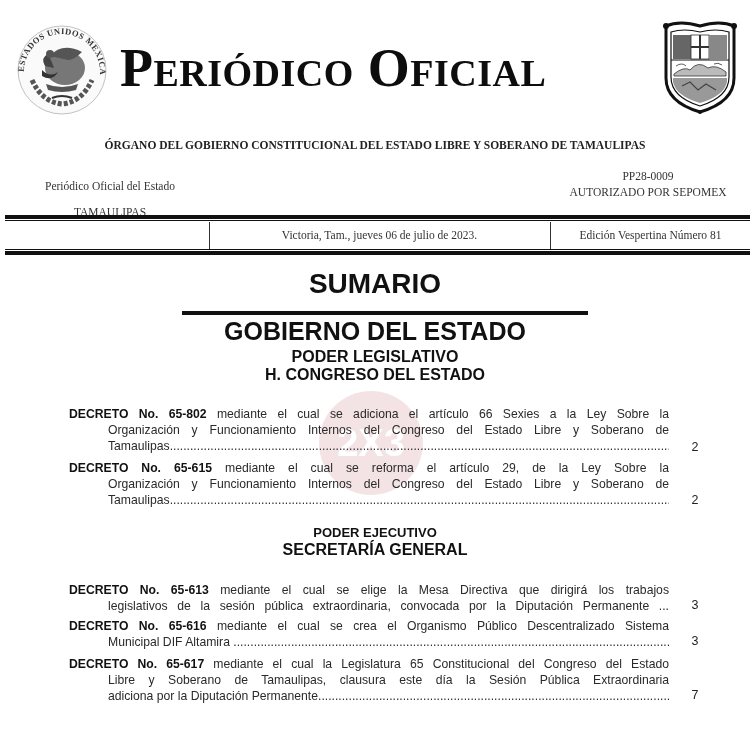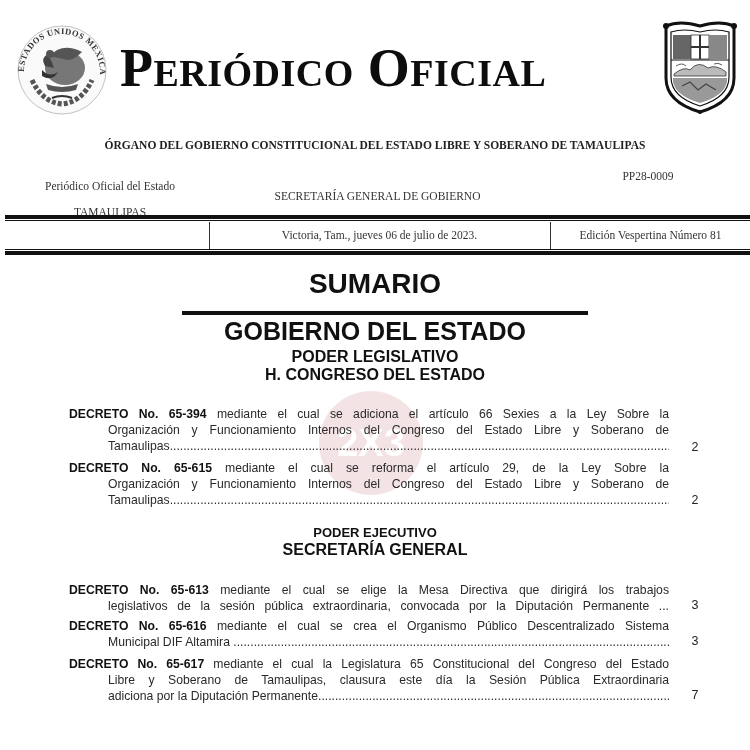--- a/index.html
+++ b/index.html
@@ -122,24 +122,24 @@
 
 <div class="organo">ÓRGANO DEL GOBIERNO CONSTITUCIONAL DEL ESTADO LIBRE Y SOBERANO DE TAMAULIPAS</div>
 
 <div class="info-col c1">
   <div>Periódico Oficial del Estado</div>
   <div class="gap"></div>
   <div>TAMAULIPAS</div>
 </div>
 <div class="info-col c2">
   <div class="gap"></div>
-  <div>SECRETARÍA GENERAL DE GOBIERNO</div>
 </div>
 <div class="info-col c3">
   <div>PP28-0009</div>
+  <div>AUTORIZADO POR SEPOMEX</div>
 </div>
 
 <div class="rule-thick" style="top:215px"></div>
 <div class="rule-thin" style="top:220px"></div>
 
 <div class="tomo-row">
   <div class="tomo-cell b">Victoria, Tam., jueves 06 de julio de 2023.</div>
   <div class="tomo-cell c">Edición Vespertina Número 81</div>
 </div>
 
@@ -153,21 +153,21 @@
 <div class="h-sub" style="top:366px; font-size:16px;">H. CONGRESO DEL ESTADO</div>
 
 <div class="watermark">
   <svg width="110" height="110" viewBox="0 0 110 110">
     <circle cx="55" cy="55" r="52" fill="#b03040"></circle>
     <text x="55" y="68" text-anchor="middle" font-family="Liberation Sans, sans-serif" font-weight="bold" font-size="38" fill="#fff">2X3</text>
   </svg>
 </div>
 
 <div class="entry" style="top:406px">
-  <div class="line"><span class="dec">DECRETO No. 65-394</span><span> mediante el cual se adiciona el artículo 66 Sexies a la Ley Sobre la</span></div>
+  <div class="line"><span class="dec">DECRETO No. 65-802</span><span> mediante el cual se adiciona el artículo 66 Sexies a la Ley Sobre la</span></div>
   <div class="line ind">Organización y Funcionamiento Internos del Congreso del Estado Libre y Soberano de</div>
   <div class="dots" style="width: 600px;"><span>Tamaulipas</span><span>...................................................................................................................................................................................................</span></div>
 </div>
 <div class="page-num" style="top:440px">2</div>
 
 <div class="entry" style="top:460px">
   <div class="line"><span class="dec">DECRETO No. 65-615</span><span> mediante el cual se reforma el artículo 29, de la Ley Sobre la</span></div>
   <div class="line ind">Organización y Funcionamiento Internos del Congreso del Estado Libre y Soberano de</div>
   <div class="dots" style="width: 600px;"><span>Tamaulipas</span><span>...................................................................................................................................................................................................</span></div>
 </div>

